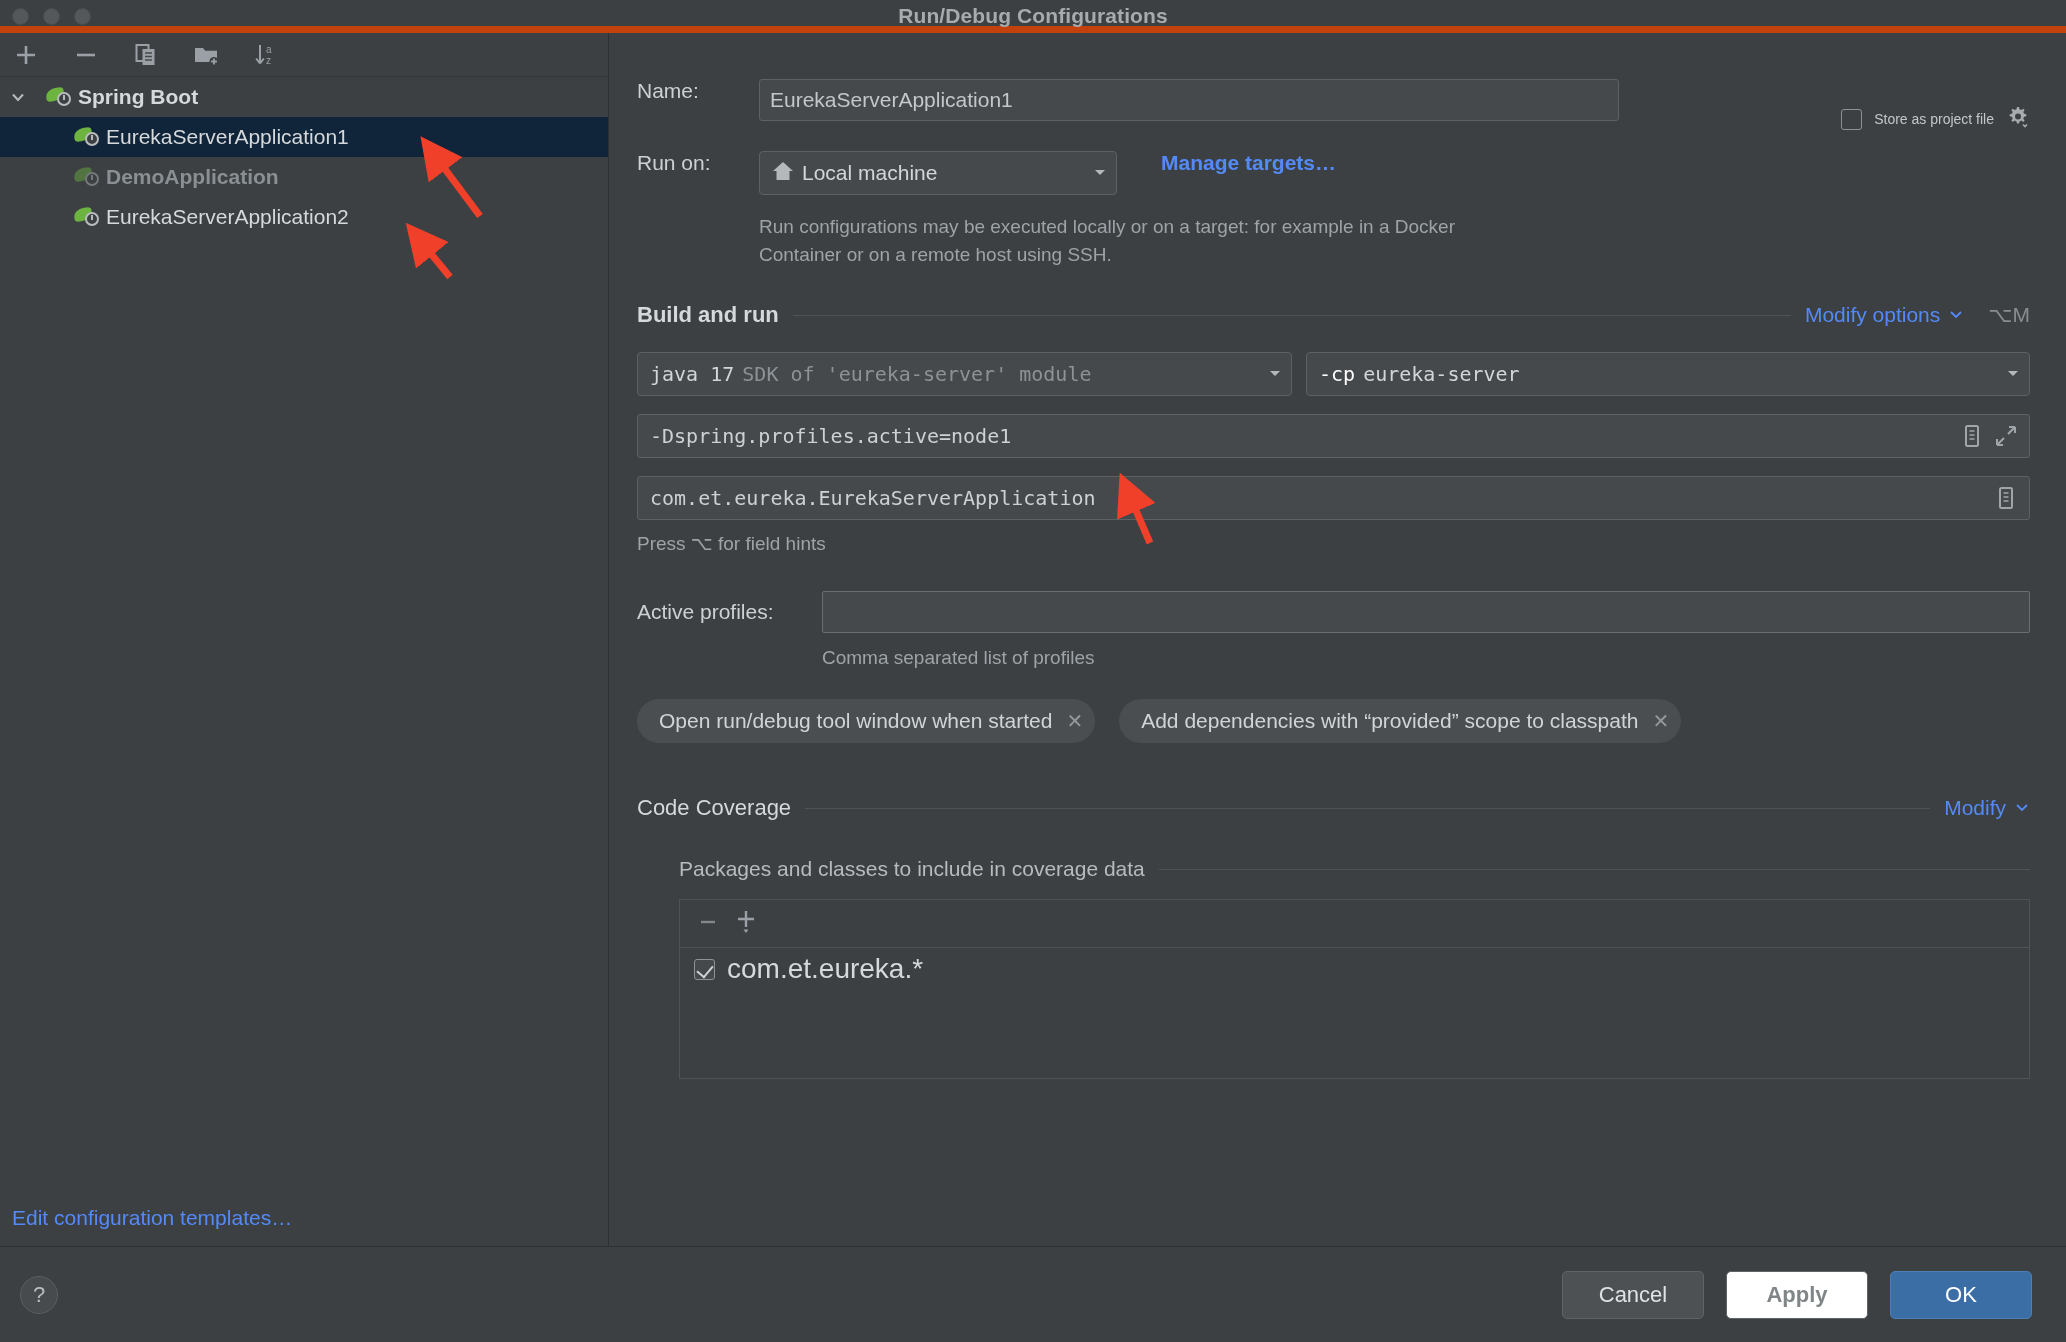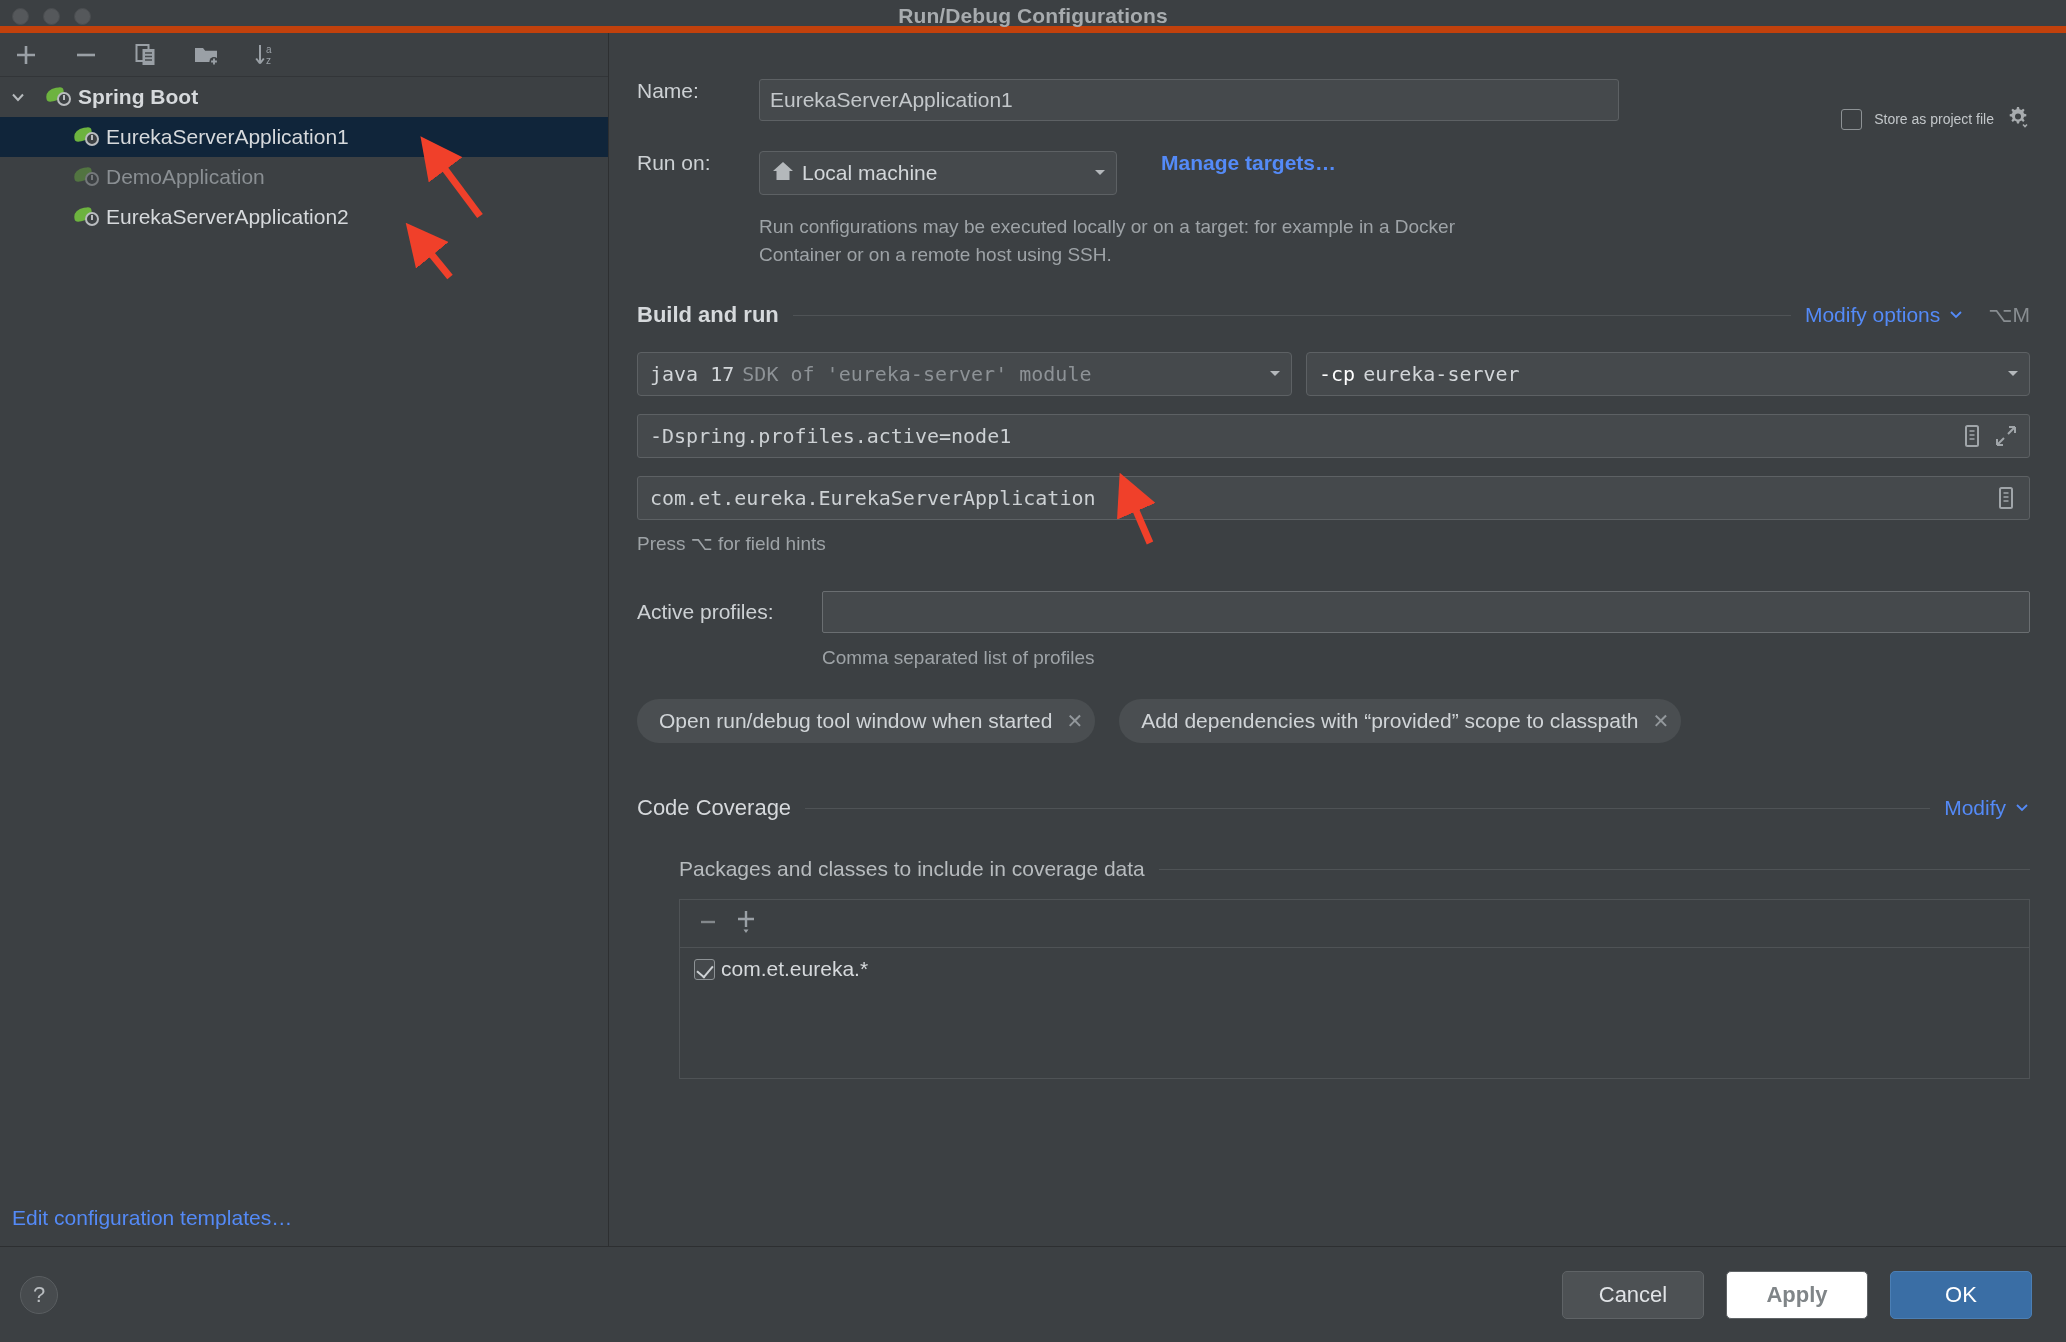--- a/index.html
+++ b/index.html
@@ -102,21 +102,21 @@
   }
   .tree-item {
     height: 40px;
     display: flex;
     align-items: center;
     padding-left: 74px;
     font-size: 21px;
     color: #d6d9dc;
   }
   .tree-item.selected { background: #10253a; }
-  .tree-item.dim { color: #8a8f93; }
+  .tree-item.dim { color: #8a8f93; font-weight: bold; }
   .tree-item.dim .leaf-icon { opacity: .45; }
   .leaf-icon {
     position: relative;
     width: 28px; height: 24px;
     margin-right: 4px;
     flex: 0 0 28px;
   }
   .leaf-icon .leaf {
     position: absolute;
     left: 0; top: 3px;
@@ -359,23 +359,23 @@
   .cov-toolbar {
     height: 48px;
     display: flex; align-items: center;
     gap: 14px;
     padding-left: 16px;
     border-bottom: 1px solid #4f5356;
     color: #9aa0a6;
   }
   .cov-row {
     height: 42px;
-    display: flex; align-items: center; gap: 0;
+    display: flex; align-items: center; gap: 6px;
     padding-left: 14px;
-    font-size: 21px;
+    font-size: 28px;
     color: #d6d9dc;
   }
 
   
   .bottom {
     flex: 0 0 96px;
     height: 96px;
     background: #3c4043;
     border-top: 1px solid #2d2f31;
     display: flex;

